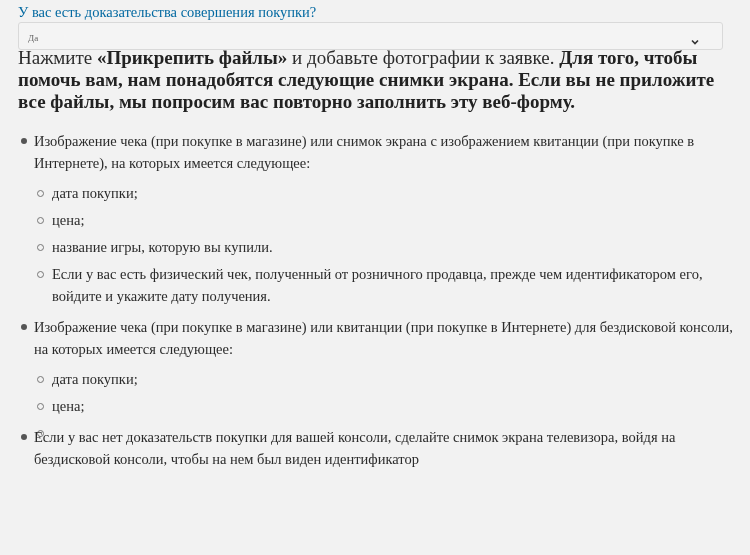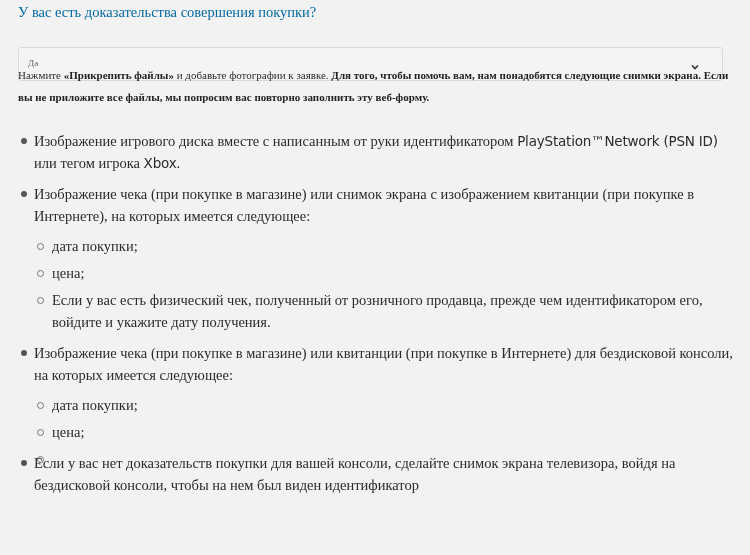--- a/index.html
+++ b/index.html
@@ -28,48 +28,47 @@
       top: 2px;
       font-size: 14.5px;
       line-height: 20px;
       color: #0369a1;
     }
     .select {
       position: absolute;
       left: 0;
       top: 22px;
       width: 705px;
-      height: 34px;
+      height: 28px;
       border: 1px solid #d9d9d9;
       border-radius: 3px;
       background: #f4f4f4;
       box-sizing: border-box;
-      margin-top: 25px;
     }
     .select-value {
       position: absolute;
       left: 9px;
       top: 10px;
       font-size: 9px;
       color: #666;
     }
     .chevron {
       position: absolute;
       right: 22px;
       top: 11px;
       width: 10px;
       height: 10px;
     }
     .intro {
       position: absolute;
       left: 0;
-      top: 64px;
+      top: 47px;
       width: 715px;
       line-height: 22px;
-      font-size: 11px;
+      font-size: 19px;
       color: #2b2b2b;
     }
     .intro b { font-weight: bold; color: #222; }
     .list {
       position: absolute;
       left: 0;
       top: 130px;
       width: 720px;
       margin: 0;
       padding: 0;
@@ -131,31 +130,28 @@
         <polyline points="2,3.5 5,6.5 8,3.5" fill="none" stroke="#333" stroke-width="1.6"></polyline>
       </svg>
     </span>
   </div>
 
   <div class="intro">
     <span>Нажмите </span><b>«Прикрепить файлы»</b><span> и добавьте фотографии к заявке. </span><b>Для того, чтобы помочь вам, нам понадобятся следующие снимки экрана. Если вы не приложите все файлы, мы попросим вас повторно заполнить эту веб-форму.</b>
   </div>
 
   <ul class="list">
-    <li class="li1">
-      <span class="bullet"></span>
-      <span>Изображение игрового диска вместе с написанным от руки идентификатором </span><span class="sans">PlayStation™Network (PSN ID)</span><span> или тегом игрока </span><span class="sans">Xbox</span><span>.</span>
-    </li>
 
     <li class="li1">
       <span class="bullet"></span>
       <span>Изображение чека (при покупке в магазине) или снимок экрана с изображением квитанции (при покупке в Интернете), на которых имеется следующее:</span>
       <ul class="sub">
         <li class="li2"><span class="circle"></span><span>дата покупки;</span></li>
         <li class="li2"><span class="circle"></span><span>цена;</span></li>
+        <li class="li2"><span class="circle"></span><span>название игры, которую вы купили.</span></li>
         <li class="li2"><span class="circle"></span><span>Если у вас есть физический чек, полученный от розничного продавца, прежде чем идентификатором его, войдите и укажите дату получения.</span></li>
       </ul>
     </li>
 
     <li class="li1">
       <span class="bullet"></span>
       <span>Изображение чека (при покупке в магазине) или квитанции (при покупке в Интернете) для бездисковой консоли, на которых имеется следующее:</span>
       <ul class="sub">
         <li class="li2"><span class="circle"></span><span>дата покупки;</span></li>
         <li class="li2"><span class="circle"></span><span>цена;</span></li>

